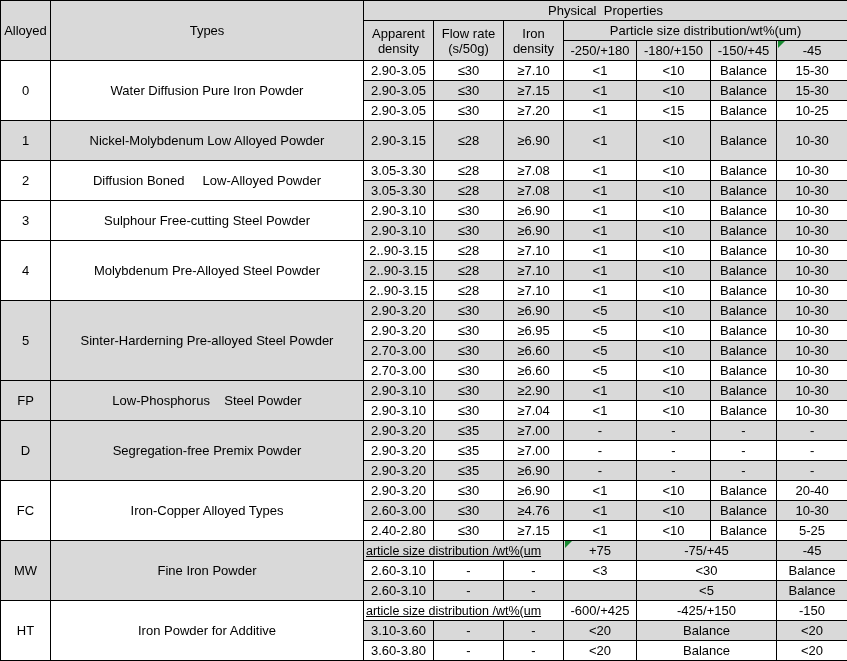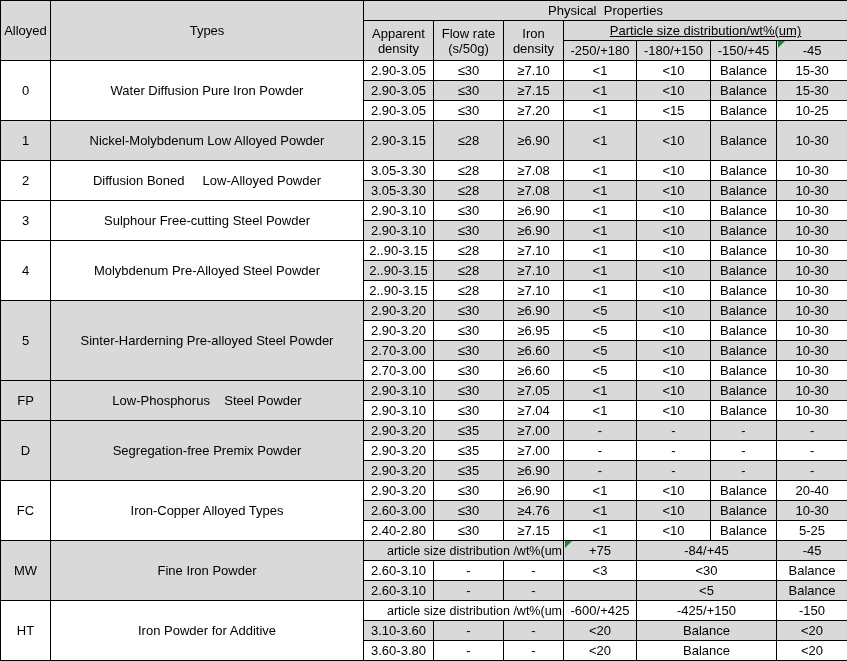--- a/index.html
+++ b/index.html
@@ -15,26 +15,26 @@
     text-align:center;
     vertical-align:middle;
     padding:0 1px;
     font-weight:normal;
     font-size:13px;
     overflow:hidden;
     box-sizing:border-box;
     white-space:pre-wrap;
   }
   thead th{background:var(--shade,#d9d9d9);font-size:13px;}
-  th.nowrap{white-space:nowrap;text-decoration:underline;}
+  th.nowrap{white-space:nowrap;}
   tr{height:20px;}
   tr.h40{height:40px;}
   tr.shaded td{background:var(--shade,#d9d9d9);}
   td.series-cell,td.type-cell{background:#fff;}
-  td.left{text-align:right;white-space:nowrap;font-size:12.5px;padding-left:2px;}
+  td.left{text-align:left;white-space:nowrap;font-size:12.5px;padding-left:2px;text-decoration:underline;}
   .rel{position:relative;}
   .tri{
     position:absolute;top:0;left:1px;width:0;height:0;
     border-top:7px solid var(--tri,#178a31);
     border-right:7px solid transparent;
     display:block;
   }
 </style>
 </head>
 <body>
@@ -216,21 +216,21 @@
         <td>&lt;5</td>
         <td>&lt;10</td>
         <td>Balance</td>
         <td>10-30</td>
       </tr>
       <tr class="shaded">
         <td rowspan="2" class="series-cell">FP</td>
         <td rowspan="2" class="type-cell">Low-Phosphorus    Steel Powder</td>
         <td>2.90-3.10</td>
         <td>≤30</td>
-        <td>≥7.05</td>
+        <td>≥2.90</td>
         <td>&lt;1</td>
         <td>&lt;10</td>
         <td>Balance</td>
         <td>10-30</td>
       </tr>
       <tr>
         <td>2.90-3.10</td>
         <td>≤30</td>
         <td>≥7.04</td>
         <td>&lt;1</td>
@@ -294,21 +294,21 @@
         <td>&lt;1</td>
         <td>&lt;10</td>
         <td>Balance</td>
         <td>5-25</td>
       </tr>
       <tr class="shaded">
         <td rowspan="3" class="series-cell">MW</td>
         <td rowspan="3" class="type-cell">Fine Iron Powder</td>
         <td colspan="3" class="left">article size distribution /wt%(um</td>
         <td class="rel"><span class="tri"></span>+75</td>
-        <td colspan="2">-84/+45</td>
+        <td colspan="2">-75/+45</td>
         <td>-45</td>
       </tr>
       <tr>
         <td>2.60-3.10</td>
         <td>-</td>
         <td>-</td>
         <td>&lt;3</td>
         <td colspan="2">&lt;30</td>
         <td>Balance</td>
       </tr>

